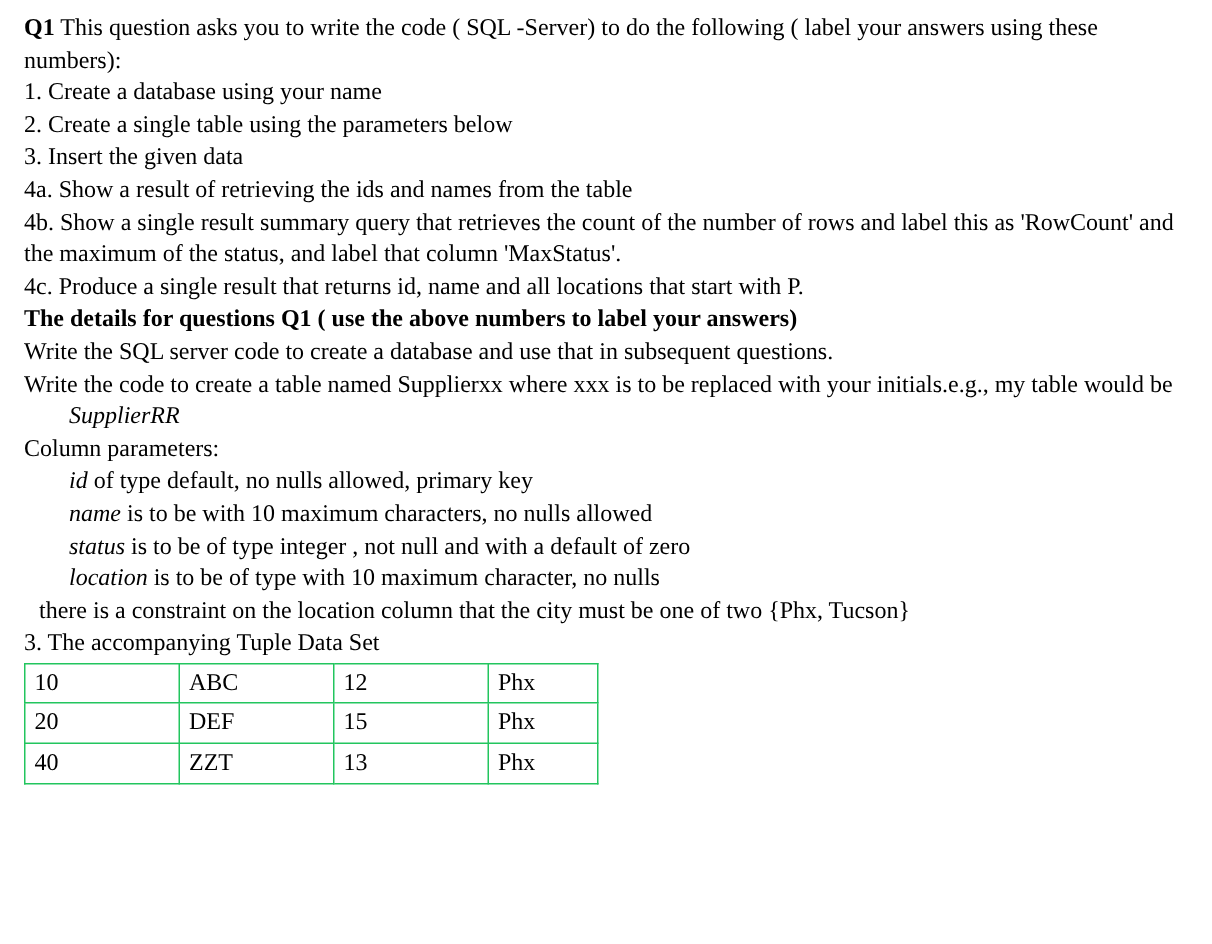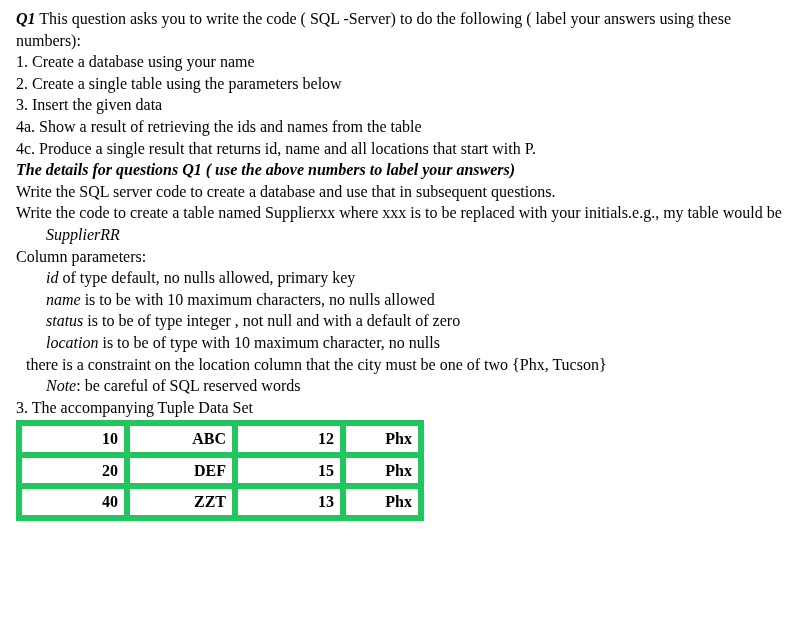--- a/index.html
+++ b/index.html
@@ -8,57 +8,56 @@
       color: #000;
       background: #fff;
       margin: 0;
       padding: 8px 16px;
       width: 808px;
       box-sizing: border-box;
       line-height: 1.35;
     }
     .bold {
       font-weight: bold;
-      font-style: italic;
     }
     .italic {
       font-style: italic;
       margin-left: 30px;
     }
     .indent {
       padding-left: 10px;
     }
     table {
       border-collapse: collapse;
       margin-top: 2px;
     }
     td {
-      border: 6px solid #22c55e;
+      border: 1px solid #22c55e;
       padding: 2px 6px;
-      text-align: right;
+      text-align: left;
       vertical-align: top;
-      font-weight: bold;
     }
     td.col1 { width: 90px; }
     td.col2 { width: 90px; }
     td.col3 { width: 90px; margin-left: 33px; }
     td.col4 { width: 60px; }
   </style>
 </head>
 <body>
 
 <div>
   <div>
     <span class="bold">Q1</span><span> This question asks you to write the code ( SQL -Server) to do the following ( label your answers using these numbers):</span>
   </div>
 
   <div>1. Create a database using your name</div>
   <div>2. Create a single  table using the parameters below</div>
   <div>3. Insert the given data</div>
   <div>4a. Show a result of retrieving  the ids and names from the table</div>
+  <div>4b. Show a single result summary query that retrieves the count of the number of rows and label this as 'RowCount' and the maximum of the status, and label that column 'MaxStatus'.</div>
   <div>4c. Produce a single result that returns id, name and all locations that start with P.</div>
 
   <div class="bold">The details for questions Q1 ( use the above numbers to label your answers)</div>
 
   <div>Write the SQL server code to create a database and use that in subsequent questions.</div>
   <div>
     <span>Write the code to create a table named Supplierxx where xxx is to be replaced with your initials.e.g., my table would be </span><span class="italic">SupplierRR</span>
   </div>
   <div>Column parameters:</div>
   <div>
@@ -67,23 +66,20 @@
   <div>
     <span class="italic">name</span><span> is to be with 10 maximum characters, no nulls allowed</span>
   </div>
   <div>
     <span class="italic">status</span><span> is to be of type integer , not null and with a default of zero</span>
   </div>
   <div>
     <span class="italic">location</span><span> is to be of type  with 10 maximum character, no nulls</span>
   </div>
   <div class="indent">there is a constraint on the location column that the city must be one of two {Phx, Tucson}</div>
-  <div>
-    <span class="italic">Note</span><span>: be careful of SQL reserved words</span>
-  </div>
   <div>3. The accompanying Tuple Data Set</div>
 
   <table>
     <tbody>
         <tr>
       <td class="col1">10</td>
       <td class="col2">ABC</td>
       <td class="col3">12</td>
       <td class="col4">Phx</td>
     </tr>

